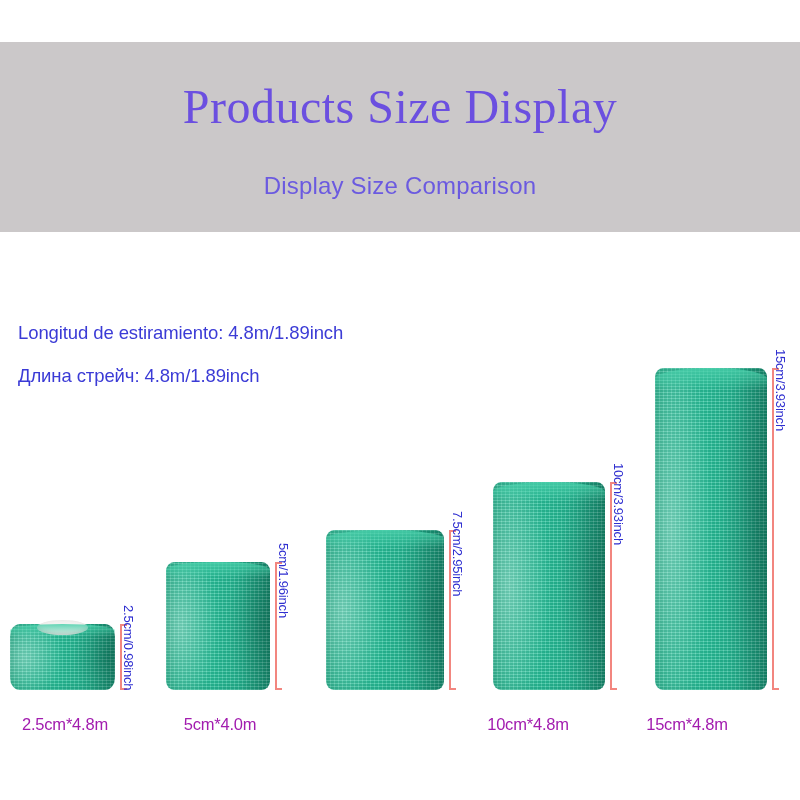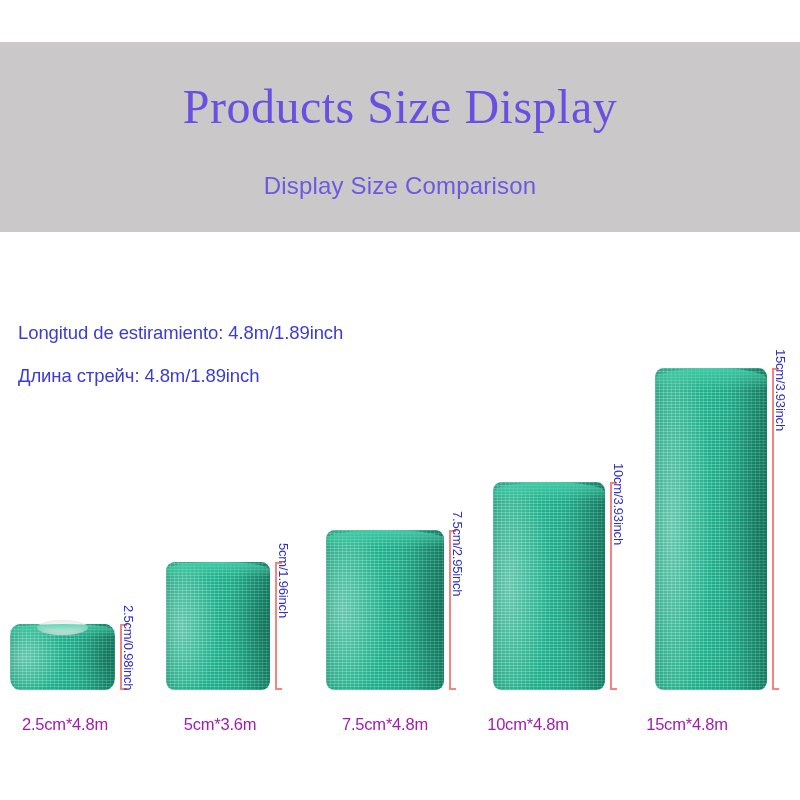--- a/index.html
+++ b/index.html
@@ -202,18 +202,17 @@
       <div class="roll" style="left:655px; width:112px; height:322px;">
         <div class="top-face" style="height:22px;"></div>
       </div>
       <div class="bracket" style="left:772px; bottom:0px; height:322px;"></div>
       <div class="dim-label" style="left:788px; bottom:326px;">15cm/3.93inch</div>
     </div>
 
   </div>
 
   <div class="caption" style="left:0px; width:130px;">2.5cm*4.8m</div>
-  <div class="caption" style="left:155px; width:130px;">5cm*3.6m</div>
-  <div class="caption" style="left:315px; width:140px;">7.5cm*4.8m</div>
+  <div class="caption" style="left:155px; width:130px;">5cm*4.0m</div>
   <div class="caption" style="left:463px; width:130px;">10cm*4.8m</div>
   <div class="caption" style="left:622px; width:130px;">15cm*4.8m</div>
 
 </div>
 
 </body></html>

